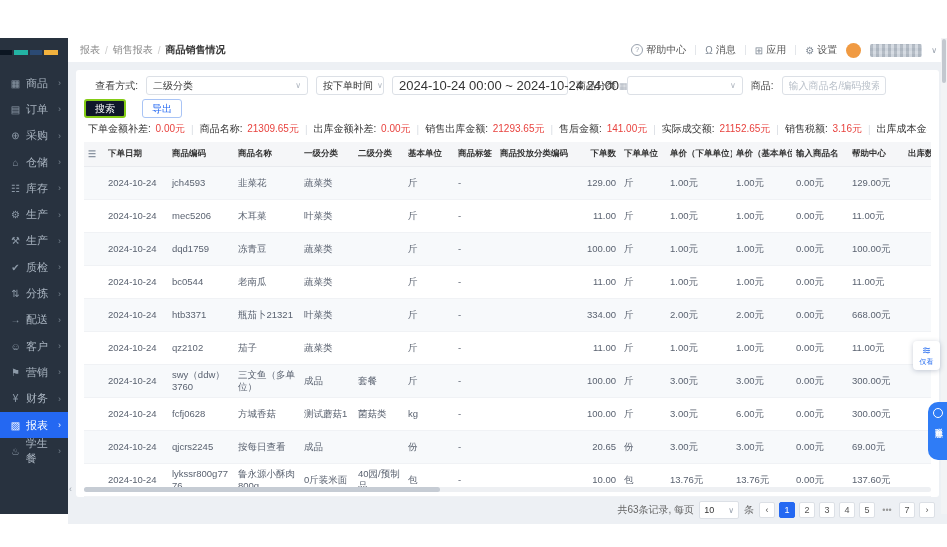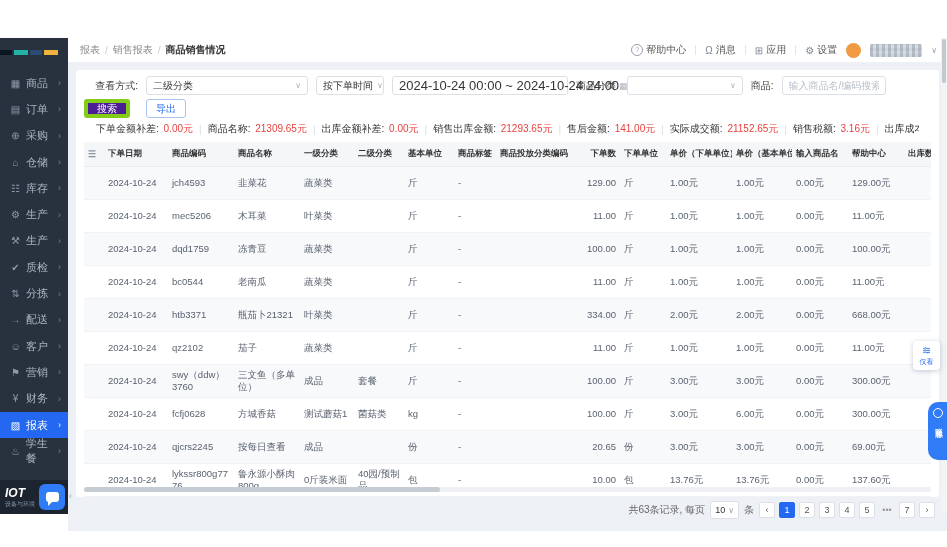--- a/index.html
+++ b/index.html
@@ -37,58 +37,58 @@
   .crumb .current{color:#333;font-weight:bold}
   .topbar-right{margin-left:auto;display:flex;align-items:center;gap:9px;color:#555}
   .tbi{display:flex;align-items:center;gap:3px;font-size:10px;color:#555;cursor:pointer}
   .q-circle{width:10px;height:10px;border:1px solid #98a1ad;border-radius:50%;color:#98a1ad;font-size:7px;line-height:10px;text-align:center;display:inline-block}
   .tb-ic{font-size:10px;color:#7d8793}
   .vdiv{width:1px;height:10px;background:#e3e6ea}
   .avatar{width:15px;height:15px;border-radius:50%;background:#f09a42;flex:0 0 15px}
   .censor{width:52px;height:13px;border-radius:2px;background-image:repeating-linear-gradient(90deg,rgba(150,160,172,.55) 0 3px,rgba(210,216,224,.55) 3px 6px),repeating-linear-gradient(0deg,#c9d0d8 0 3px,#dbe0e6 3px 6px)}
   .caret{font-size:8px;color:#98a1ad}
 
-  .main{flex:1;background:#edf0f4;padding:8px 8px 8px;display:flex;flex-direction:column;min-width:0;position:relative}
+  .main{flex:1;background:#edf0f4;padding:8px 8px 1px;display:flex;flex-direction:column;min-width:0;position:relative}
   .card{background:#fff;border-radius:3px;flex:1;min-height:0;padding:6px 8px 0;position:relative;overflow:hidden}
 
   
   .frow{display:flex;align-items:center;margin-bottom:4px;font-size:10px;color:#444;gap:8px;white-space:nowrap}
   .flabel{color:#444;text-align:right}
   .w54{width:54px;flex:0 0 54px}
   .ctrl{height:19px;border:1px solid #dce0e6;border-radius:3px;background:#fff;display:flex;align-items:center;padding:0 6px;font-size:10px;color:#333;box-sizing:border-box;font-family:inherit;outline:none}
   .ctrl::placeholder{color:#b9c0c9}
   .ctrl .ph{color:#b9c0c9}
   .ctrl .sel-caret{margin-left:auto;color:#aeb5bf;font-size:8px;padding-left:4px}
   .ctrl .cal{margin-left:auto;color:#aeb5bf;font-size:9px}
   .dr{font-size:13px}
   .btn{height:19px;padding:0 9px;border-radius:3px;font-size:10px;display:inline-flex;align-items:center;cursor:pointer;box-sizing:border-box}
-  .btn-primary{background:#4c1d95;border:4px solid #84cc16;color:#fff}
+  .btn-primary{background:#0f172a;border:2px solid #84cc16;color:#fff}
   .btn-plain{background:#fff;border:1px solid #a9c4f5;color:#2468f2;margin-left:8px}
 
   
-  .summary{display:flex;align-items:center;font-size:10px;color:#333;margin:3px 12px 6px;white-space:nowrap;overflow:hidden;gap:6px}
+  .summary{display:flex;align-items:center;font-size:10px;color:#333;margin:3px 4px 6px;white-space:nowrap;overflow:hidden;gap:6px}
   .summary b{color:#e8423e;font-weight:normal;margin-left:2px}
   .summary .sp{color:#d9dde3}
 
   
   .tblwrap{overflow:hidden;width:100%}
   table{border-collapse:collapse;table-layout:fixed;width:900px}
   th{background:#f5f6f8;height:24px;font-size:8.5px;color:#333;font-weight:bold;text-align:left;padding:0 4px;border-bottom:1px solid #e9ebef;white-space:nowrap;overflow:hidden}
   td{height:28px;font-size:9.5px;color:#5a6270;padding:2px 4px;border-bottom:1px solid #f0f2f5;line-height:1.25;overflow:hidden;word-break:break-all}
   tbody tr:nth-child(odd){background:#f7f9fb}
   .ta-r{text-align:right}
   .nowrap{white-space:nowrap;word-break:keep-all}
   .th-ic{color:#8a94a1;font-size:9px}
 
   .hscroll{position:absolute;left:8px;right:8px;bottom:5px;height:5px;background:#eef0f3;border-radius:3px}
   .hscroll .thumb{position:absolute;left:0;top:0;height:5px;width:42%;background:#c6ccd4;border-radius:3px;display:block}
 
   
   .pager{height:26px;flex:0 0 26px;display:flex;align-items:center;justify-content:flex-end;gap:5px;font-size:10px;color:#666;padding:0 4px}
-  .psize{height:16px;border:1px solid #dce0e6;border-radius:2px;background:#fff;display:inline-flex;align-items:center;padding:0 4px;gap:3px;font-size:9px;color:#333;cursor:pointer}
+  .psize{height:16px;border:1px solid #dce0e6;border-radius:2px;background:#fff;display:inline-flex;align-items:center;padding:0 4px;gap:14px;font-size:9px;color:#333;cursor:pointer}
   .pbtn{min-width:16px;height:16px;border:1px solid #dce0e6;background:#fff;border-radius:2px;display:inline-flex;align-items:center;justify-content:center;font-size:9px;color:#555;cursor:pointer;box-sizing:border-box;padding:0 2px}
   .pbtn.active{background:#2468f2;border-color:#2468f2;color:#fff}
   .pbtn.dots{border:none;background:none;color:#999}
 
   .sa{position:absolute;bottom:30px;font-size:9px;color:#9aa2ac;cursor:pointer}
   .sa-l{left:1px}
   .sa-r{right:1px}
 
   
   .vscroll{position:absolute;right:0;top:38px;width:6px;height:476px;background:#f2f3f5;z-index:1}
@@ -183,29 +183,20 @@
             <span class="mi">▨</span>
             <span>报表</span>
             <span class="chev">›</span>
           </div>
           <div class="menu-item">
             <span class="mi">♨</span>
             <span>学生餐</span>
             <span class="chev">›</span>
           </div>
         </nav>
-      <div class="iot">
-        <div class="iot-txt">
-          <span class="iot-title">IOT</span>
-          <span class="iot-sub">设备与环境</span>
-        </div>
-        <span class="iot-badge">
-            <span class="bubble"></span>
-          </span>
-      </div>
     </aside>
 
     <div class="right-col">
       <header class="topbar">
         <div class="crumb">
           <span>报表</span>
           <span class="sep">/</span>
           <span>销售报表</span>
           <span class="sep">/</span>
           <span class="current">商品销售情况</span>

